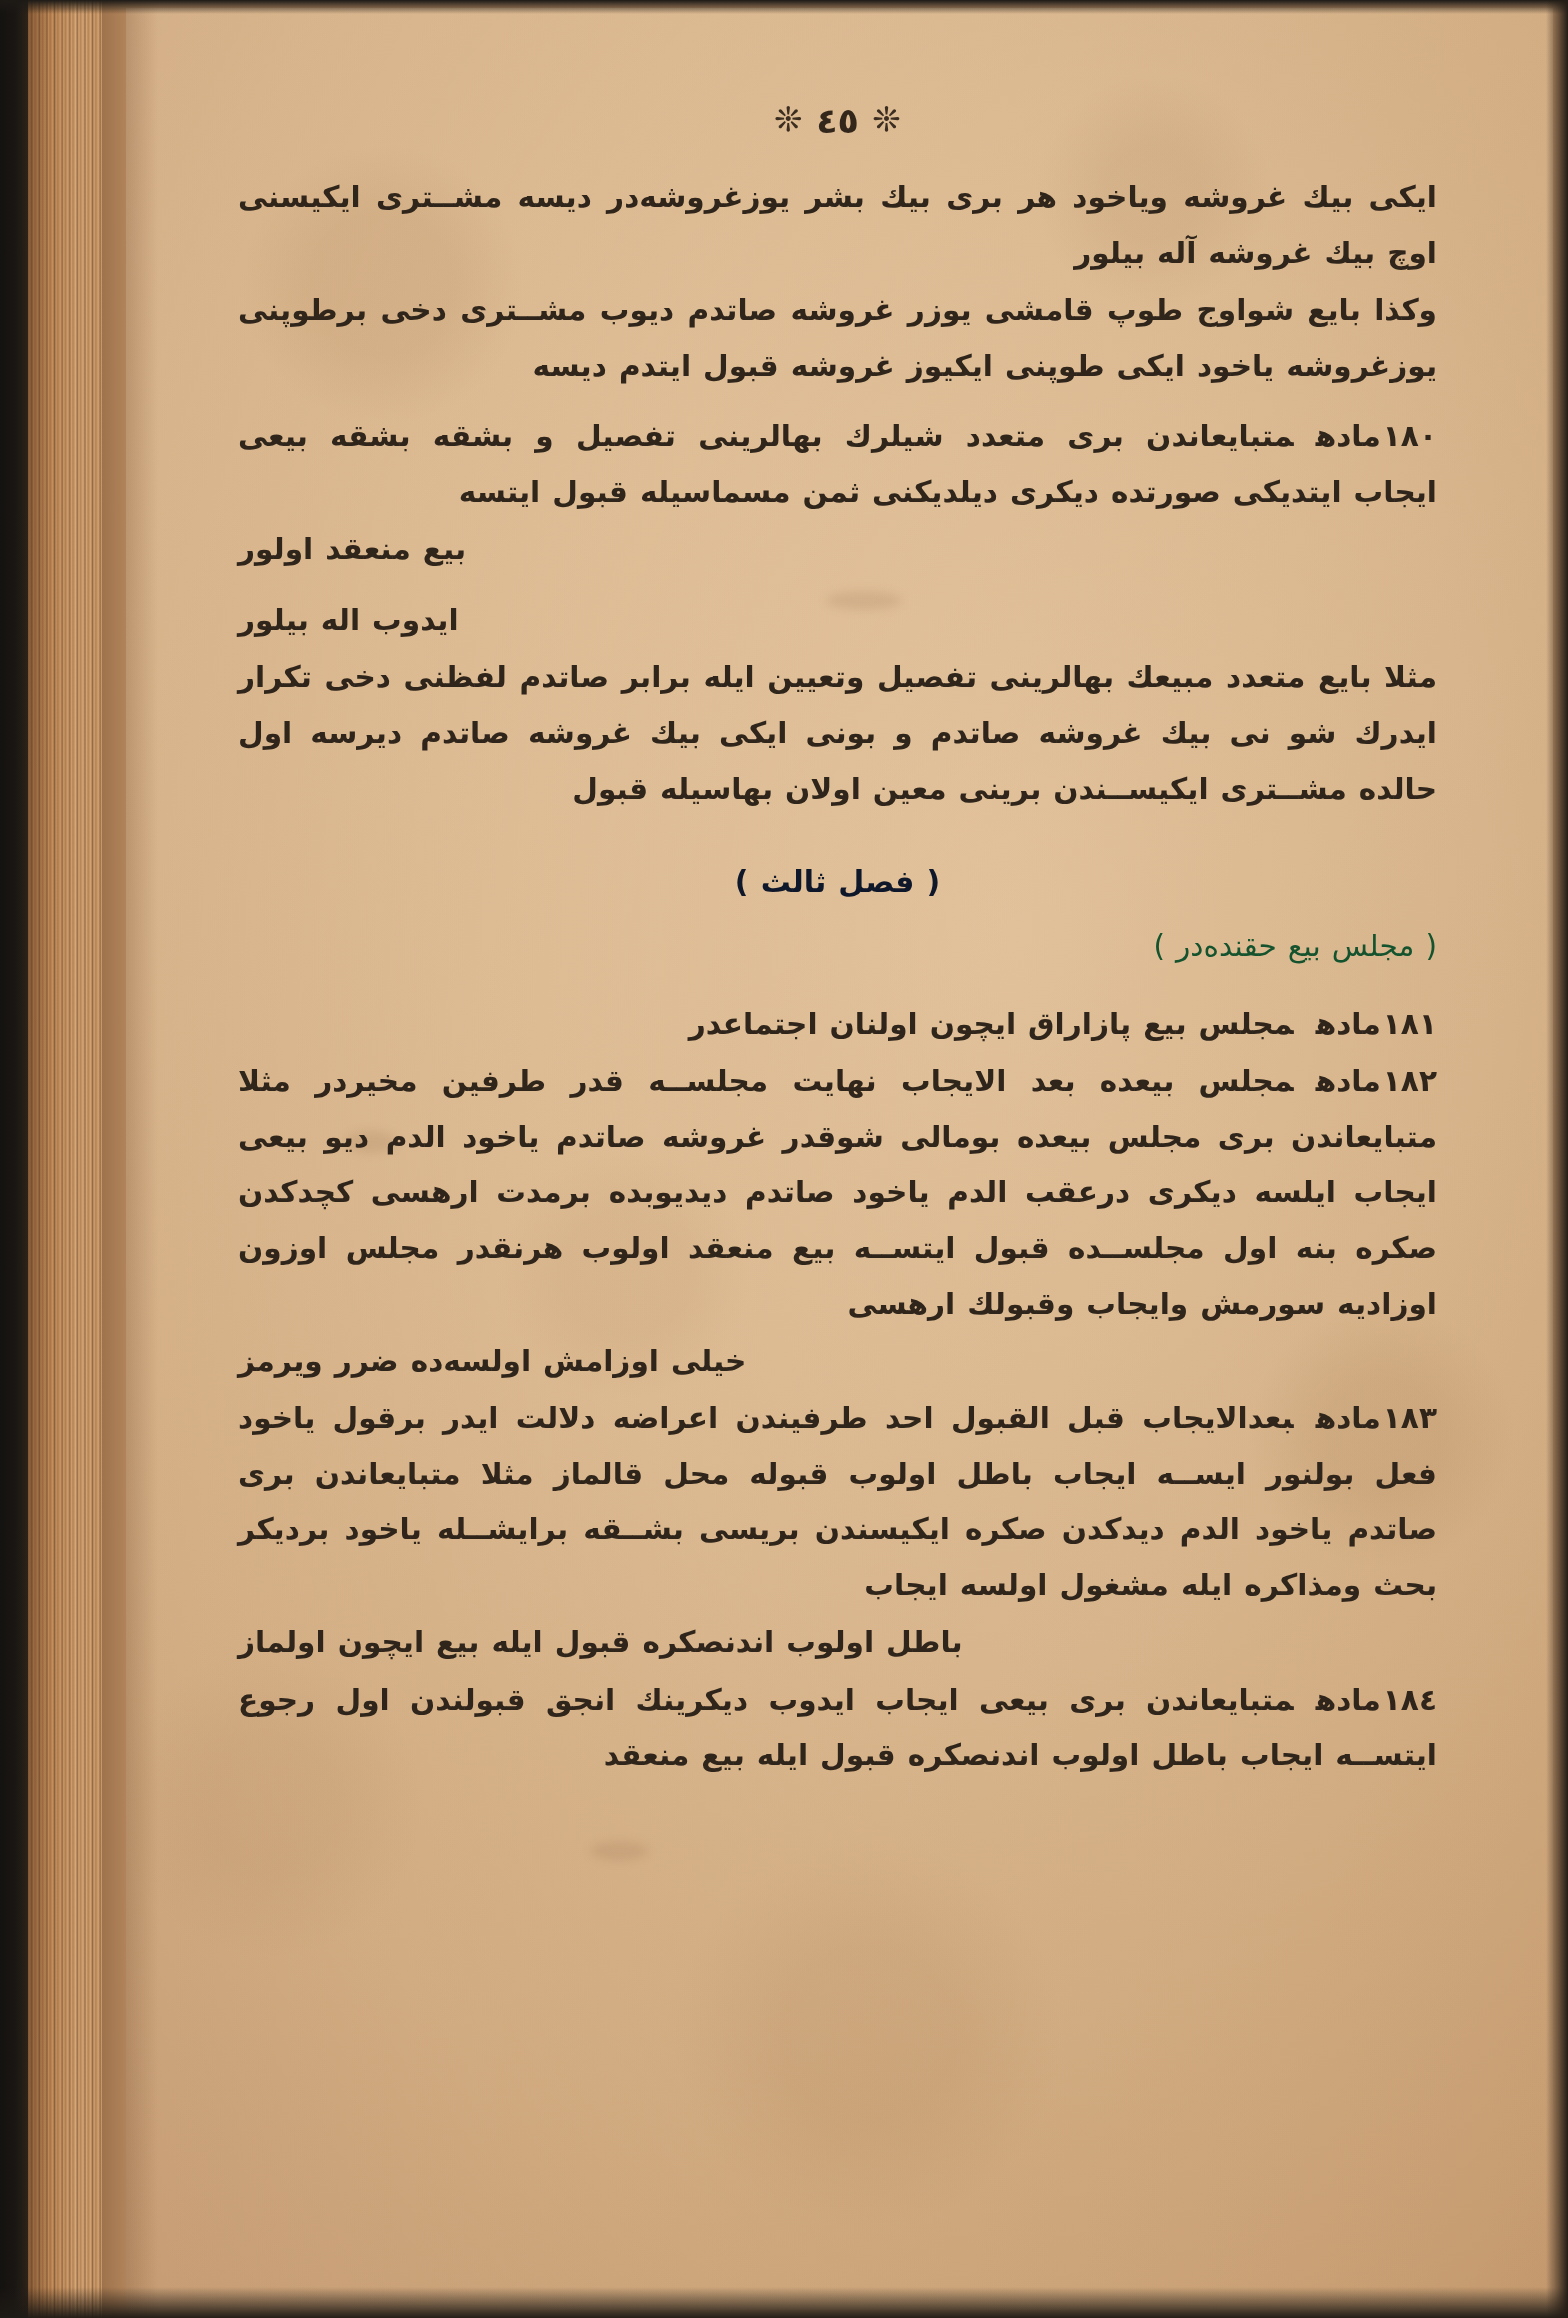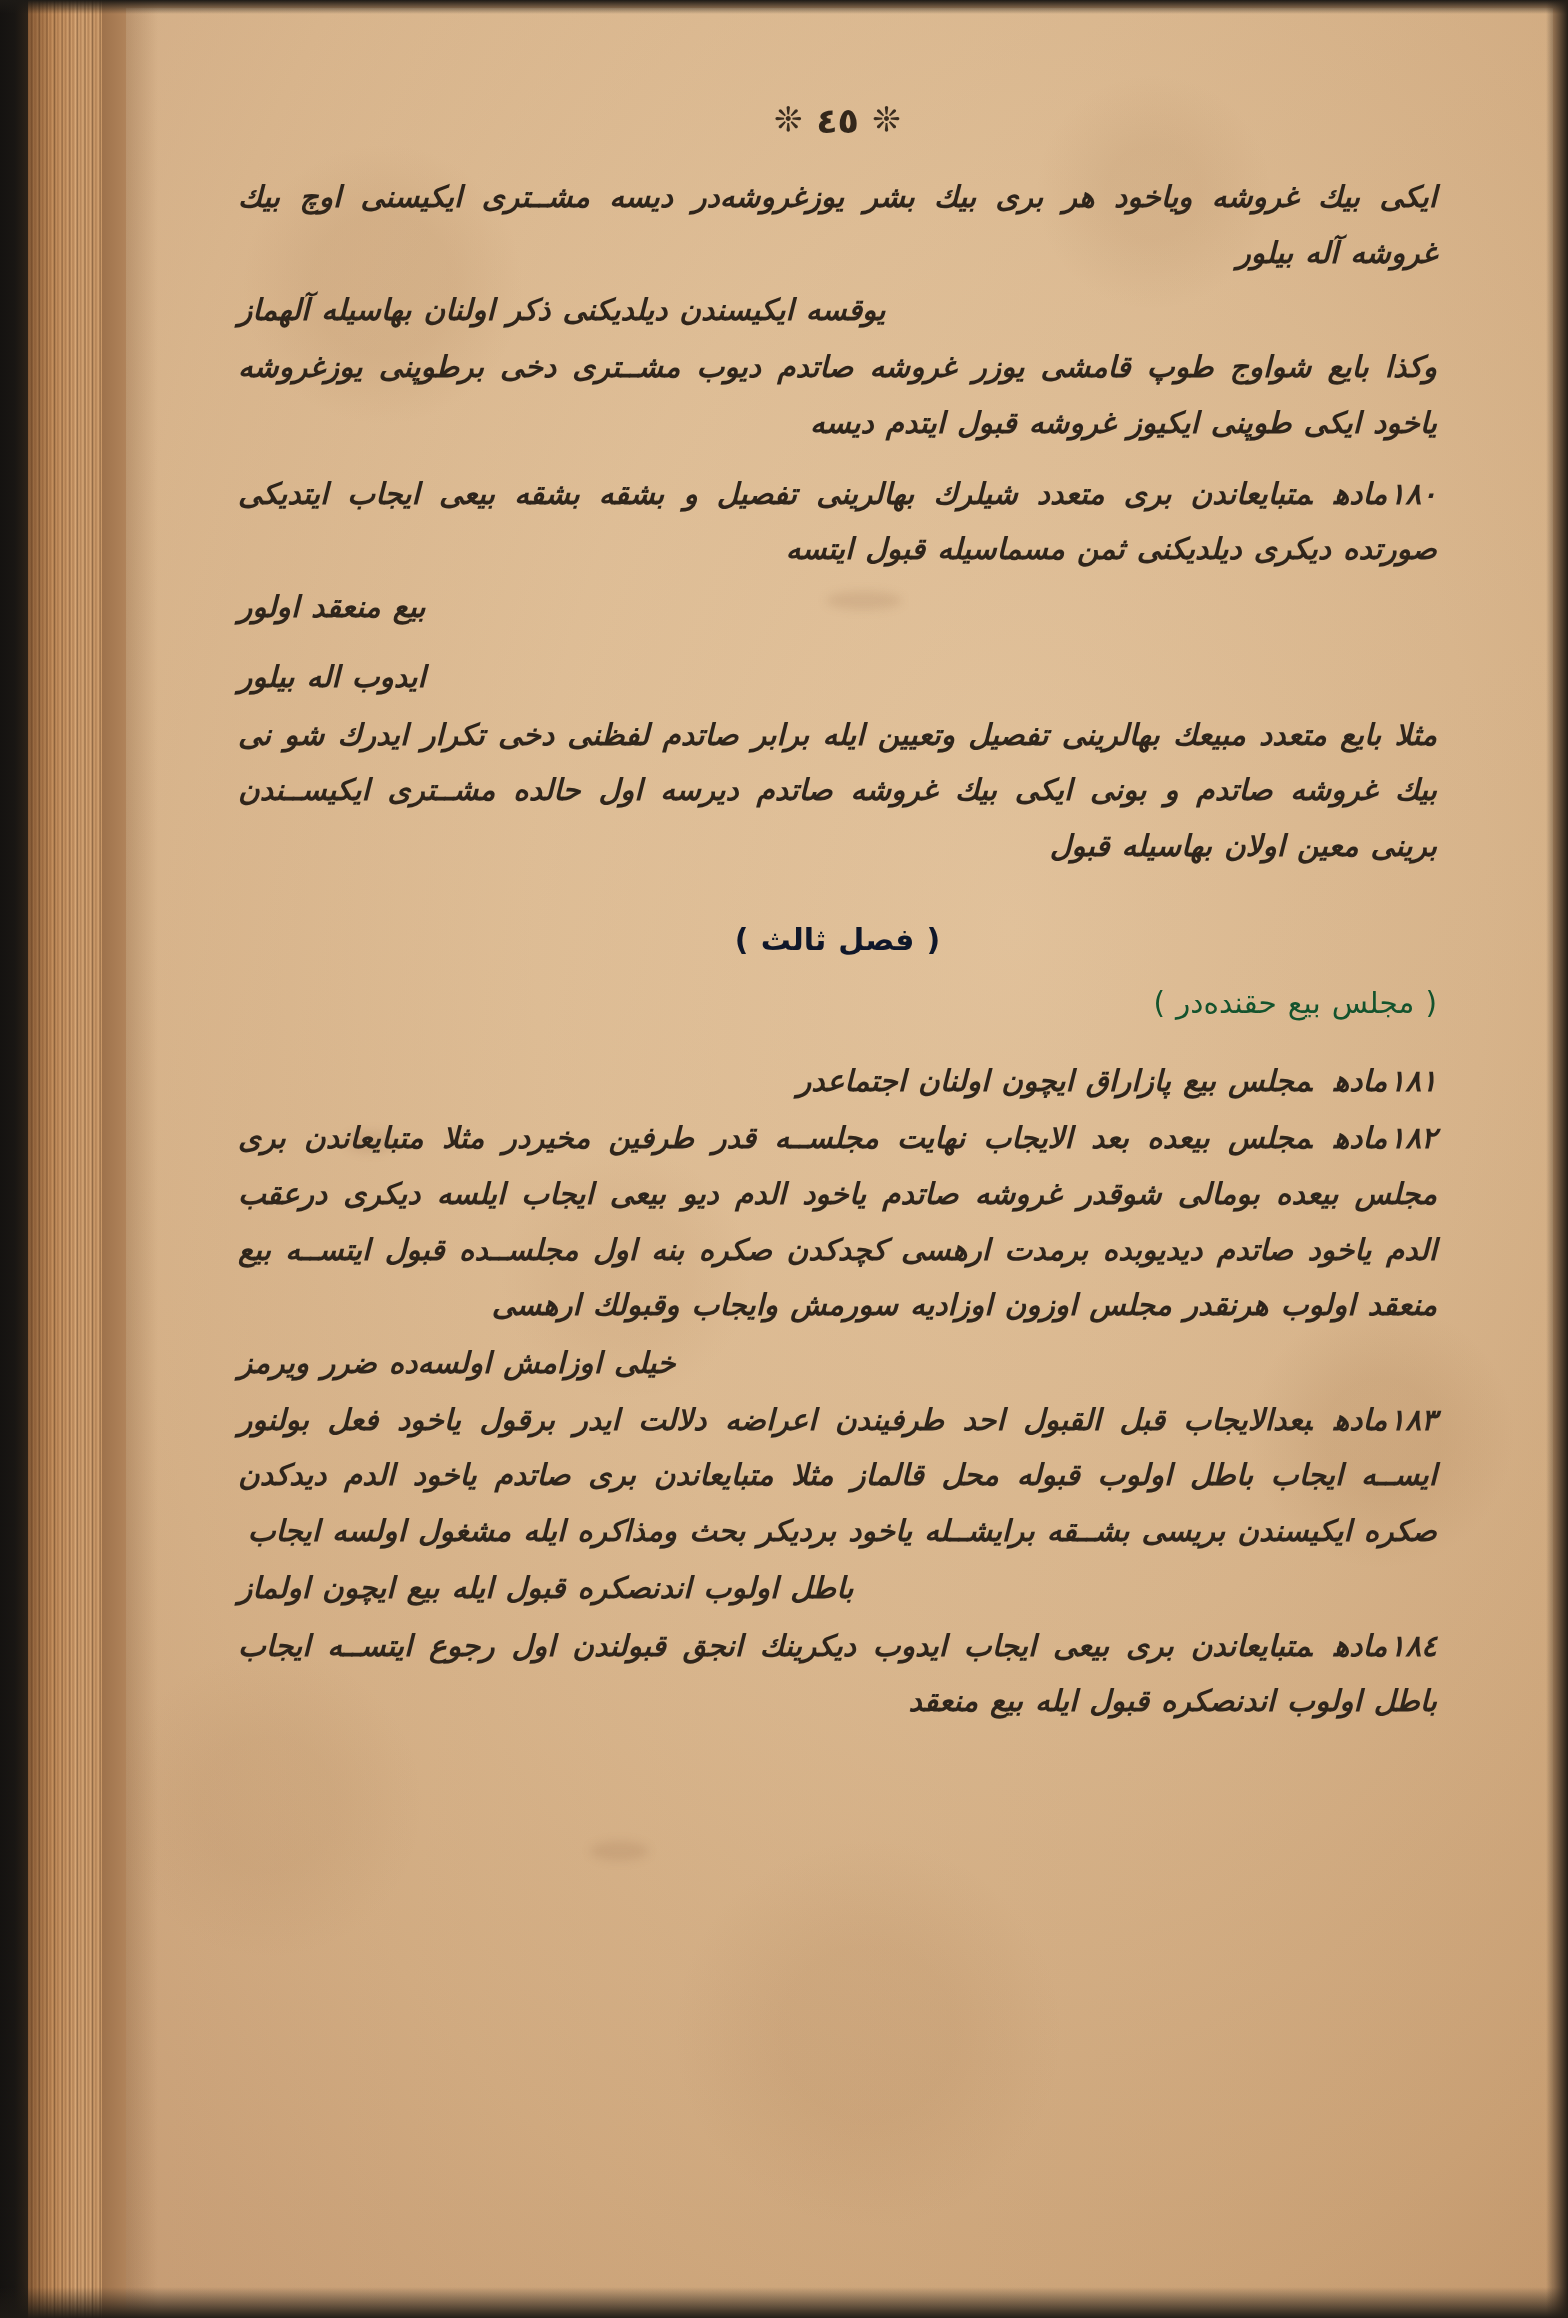--- a/index.html
+++ b/index.html
@@ -140,21 +140,20 @@
     line-height: 1.88;
     font-weight: 600;
     color: #2f251b;
     text-align: justify;
     text-justify: inter-word;
     word-spacing: 1.7px;
   }
 
   .para {
     margin: 0 0 1.7px 0;
-    font-style: italic;
   }
   .para.left-run { text-align: left; }
 
   .art-num {
     display: inline;
     font-weight: 700;
     letter-spacing: 0.8px;
   }
   .art-word {
     display: inline;
@@ -214,23 +213,20 @@
       <span class="ornament">❊</span><span class="folio-number">٤٥</span><span class="ornament flip">❊</span>
     </div>
 
     <div class="body-text">
 
       <p class="para">
         <span>ایکی بیك غروشه ویاخود هر بری بیك بشر یوزغروشه‌در دیسه مشــتری</span>
         <span>ایکیسنی اوچ بیك غروشه آله بیلور</span>
       </p>
 
-      <p class="para left-run">
-        <span>یوقسه ایکیسندن دیلدیکنی ذکر اولنان بهاسیله آلهماز</span>
-      </p>
 
       <p class="para">
         <span>وكذا بایع شواوج طوپ قامشی یوزر غروشه صاتدم دیوب مشــتری دخی</span>
         <span>برطوپنی یوزغروشه یاخود ایکی طوپنی ایکیوز غروشه قبول ایتدم دیسه</span>
       </p>
 
 
       <div class="spacer-sm"></div>
 
       <p class="para">

